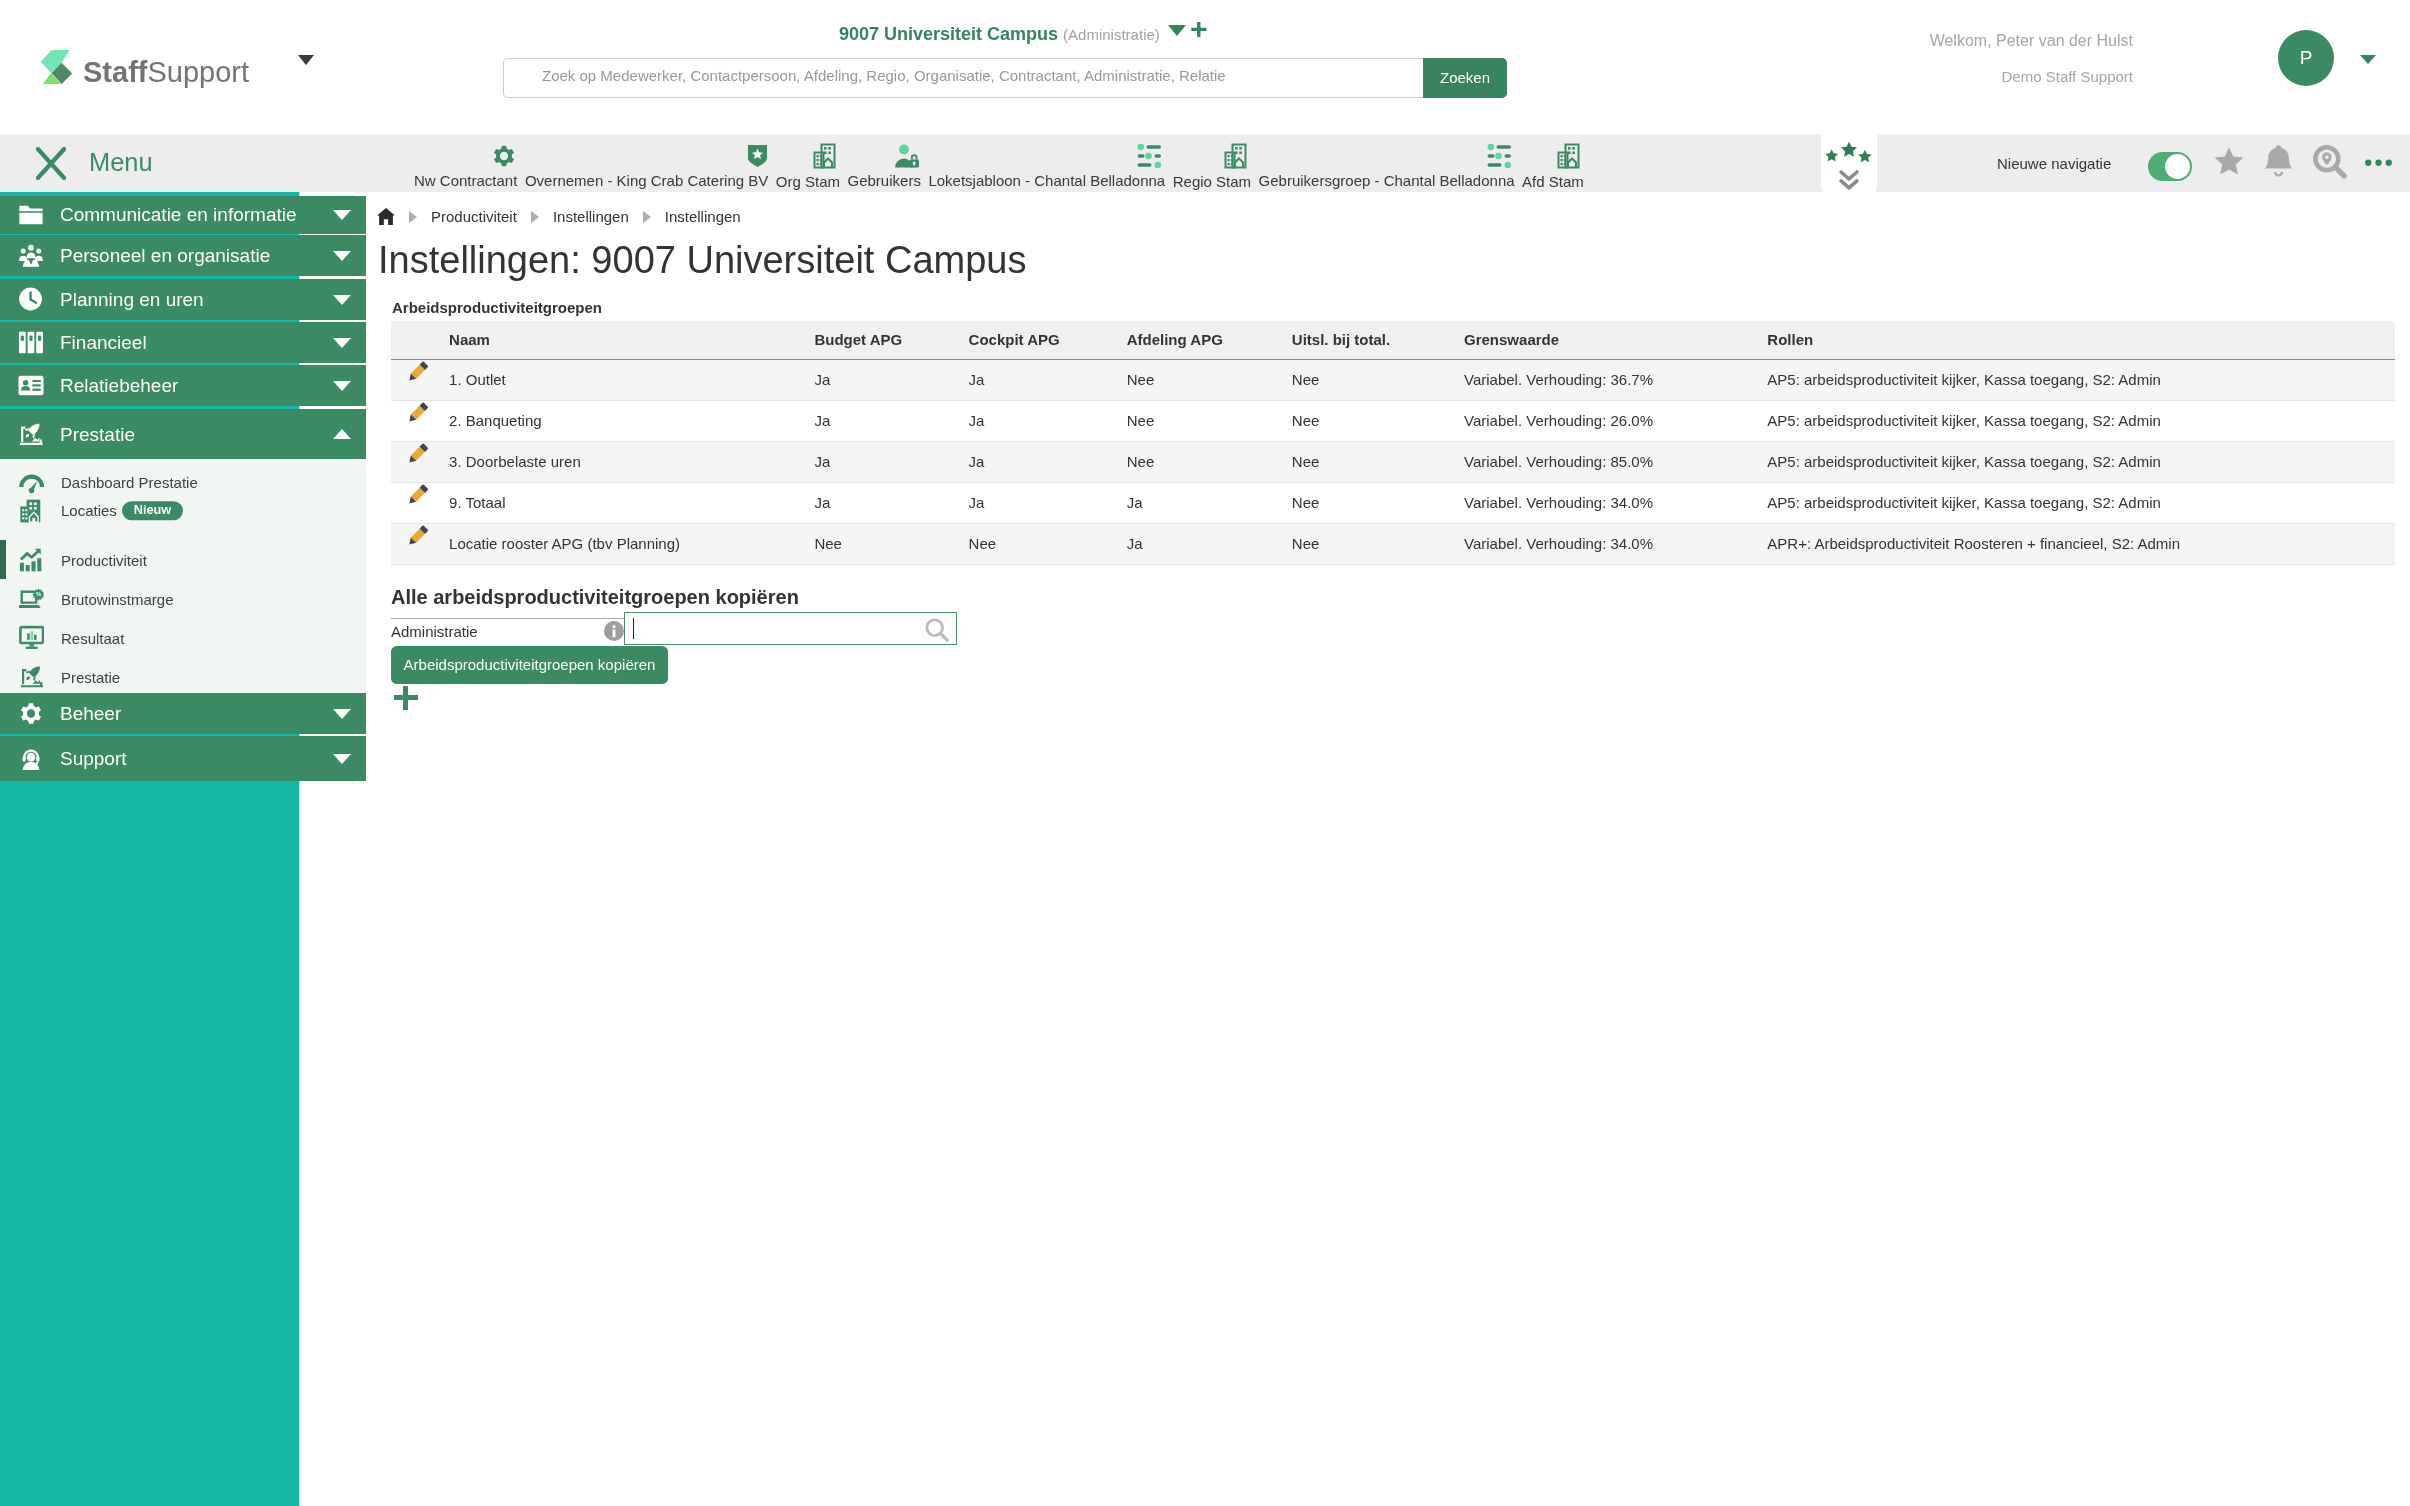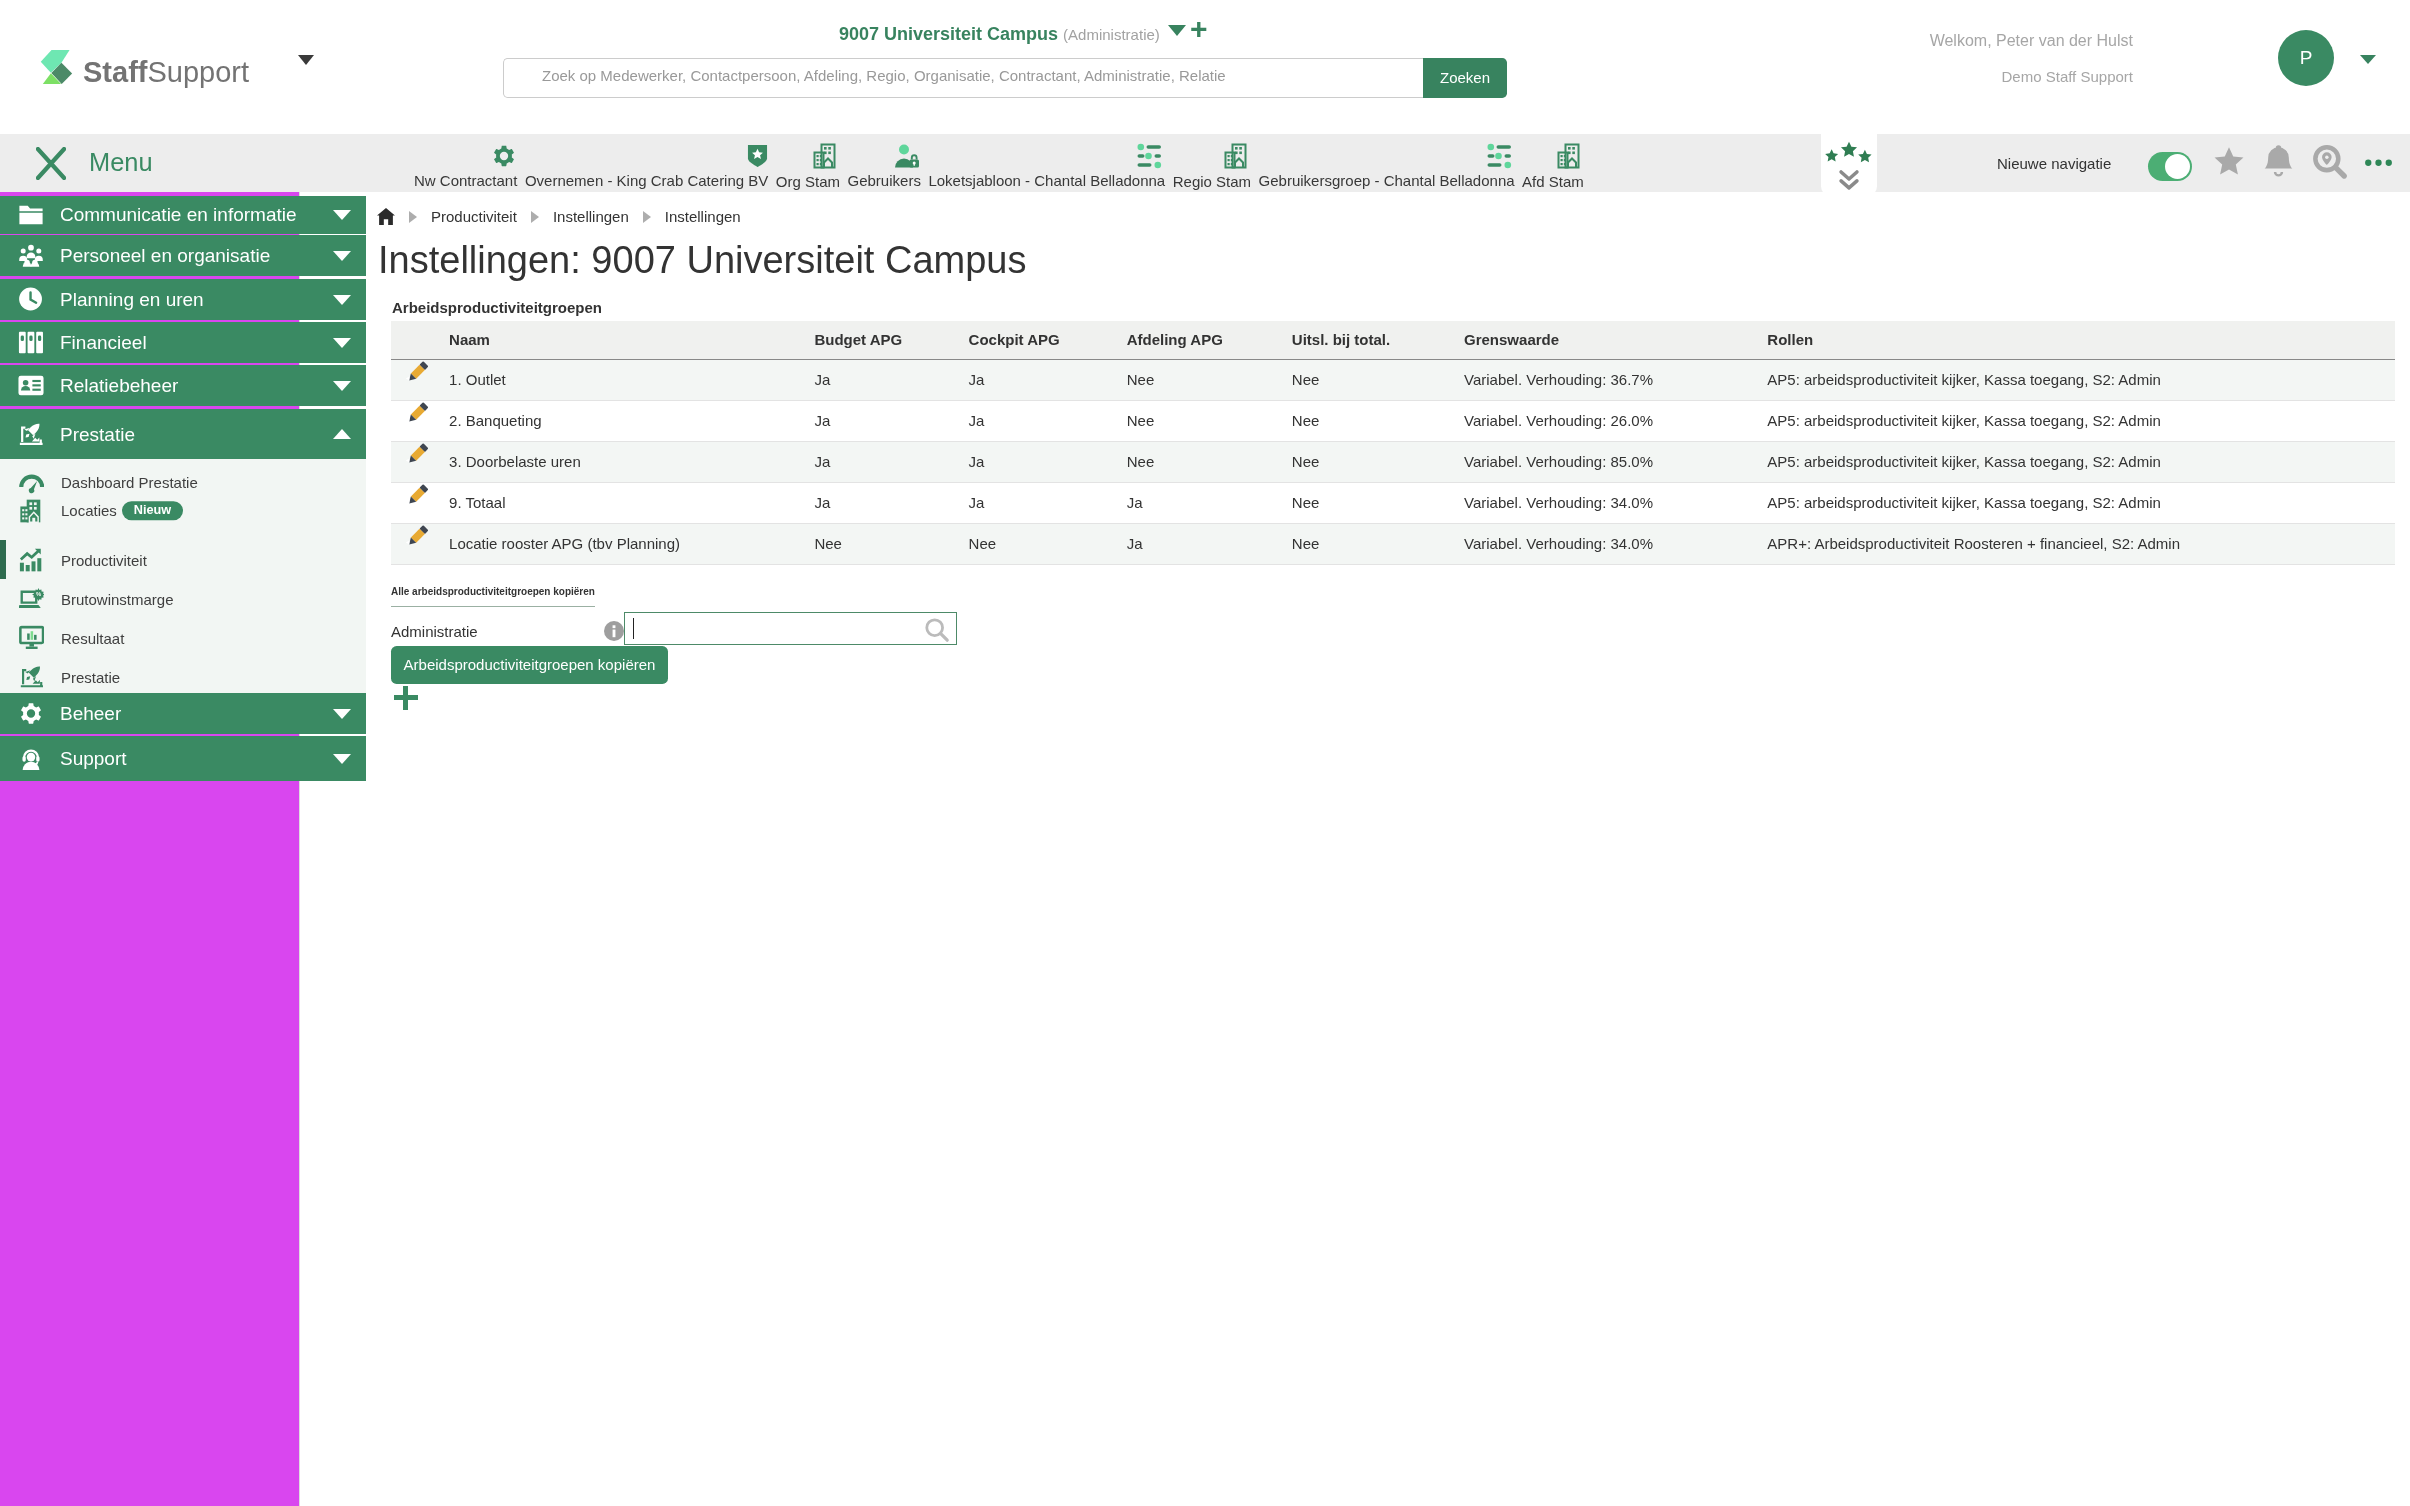--- a/index.html
+++ b/index.html
@@ -41,21 +41,21 @@
 .menu-x { position:absolute; left:36px; top:13px; }
 .menu-label { position:absolute; left:89px; top:14px; font-size:25.4px; color:var(--green); }
 .quick { position:absolute; left:414px; top:2.8px; height:58px; display:flex; align-items:center; gap:7.5px; }
 .qitem { display:flex; align-items:flex-end; gap:1.9px; font-size:15px; color:#383838; white-space:nowrap;flex-direction:column; }
 .navlabel { position:absolute; left:1997px; top:21px; font-size:15px; color:#333; }
 .toggle { position:absolute; left:2148px; top:152px; width:44px; height:29px; background:#4cae74; border-radius:15px; }
 .toggle .knob { position:absolute; right:1.9px; top:1.9px; width:25.4px; height:25.4px; background:#fff; border-radius:50%; }
 .starsbox { position:absolute; left:1821px; top:134px; width:56px; height:62px; background:#fff; border-radius:0 0 9.4px 9.4px; }
 
 
-.sidebar { position:absolute; left:0; top:192px; width:300px; height:1315px; background:#d946ef; border-right:0.9px solid #ddd; }
+.sidebar { position:absolute; left:0; top:192px; width:300px; height:1315px; background:#14b8a6; border-right:0.9px solid #ddd; }
 .mitem { position:absolute; left:0; width:366px; height:41px; background:var(--green); color:#fff; }
 .mitem .txt { position:absolute; left:60px; top:50%; transform:translateY(-50%); font-size:19px; }
 .mitem .icn { position:absolute; left:18px; top:50%; transform:translateY(-50%); width:27px; height:27px; }
 .mitem .car { position:absolute; right:15px; top:50%; margin-top:-4.7px; width:0; height:0; border-left:9px solid transparent; border-right:9px solid transparent; border-top:10.4px solid #fff; }
 .mitem .carup { position:absolute; right:15px; top:50%; margin-top:-5.6px; width:0; height:0; border-left:9px solid transparent; border-right:9px solid transparent; border-bottom:10.4px solid #fff; }
 .submenu { position:absolute; left:0; top:267px; width:366px; height:234px; background:var(--submenu-bg); }
 .sitem { position:absolute; left:0; width:366px; height:39px; color:#3f3f3f; }
 .sitem .txt { position:absolute; left:61px; top:50%; transform:translateY(-50%); font-size:15px; }
 .sitem .icn { position:absolute; left:19px; top:50%; transform:translateY(-50%); width:25.4px; height:25.4px; }
 .actbar { position:absolute; left:0; width:5.6px; background:var(--green-dark); }
@@ -68,21 +68,21 @@
 .sect { position:absolute; left:392px; top:299px; font-size:15px; font-weight:700; color:#333; }
 
 table.grid { position:absolute; left:391px; top:321px; border-collapse:collapse; table-layout:fixed; width:2004px; font-size:15px; color:#333; }
 table.grid th { text-align:left; font-weight:700; background:var(--headbg); height:38px; padding:0; }
 table.grid td { height:40px; padding:0; line-height:40px; }
 table.grid thead tr { border-bottom:1.9px solid #888; }
 table.grid tbody tr { border-bottom:0.9px solid #e3e3e3; }
 table.grid tbody tr:nth-child(odd) { background:var(--stripe); }
 table.grid tbody tr:nth-child(even) { background:#fff; }
 
-.alle { position:absolute; left:391px; top:586px; font-size:10px; font-weight:700; color:#333; white-space:nowrap; padding-bottom:8.5px; border-bottom:0.9px solid #9bb0a3; }
+.alle { position:absolute; left:391px; top:586px; font-size:20px; font-weight:700; color:#333; white-space:nowrap; padding-bottom:8.5px; border-bottom:0.9px solid #9bb0a3; }
 .admlabel { position:absolute; left:391px; top:623px; font-size:15px; color:#333; }
 .adminput { position:absolute; left:624px; top:612px; width:333px; height:33px; border:1.9px solid #4d8a68; background:#fff; }
 .caretbar { position:absolute; left:7.5px; top:4.7px; width:1.9px; height:21px; background:#222; }
 .copybtn { position:absolute; left:391px; top:646px; width:277px; height:38px; background:var(--green); border-radius:5.6px; color:#fff; font-size:15px; text-align:center; line-height:38px; }
 .plus { position:absolute; left:394px; top:686px; width:23.5px; height:23.5px; }
 .plus:before { content:""; position:absolute; left:0; top:9.4px; width:23.5px; height:4.7px; background:var(--green); }
 .plus:after { content:""; position:absolute; left:9.4px; top:0; width:4.7px; height:23.5px; background:var(--green); }
 </style>
 </head>
 <body>

